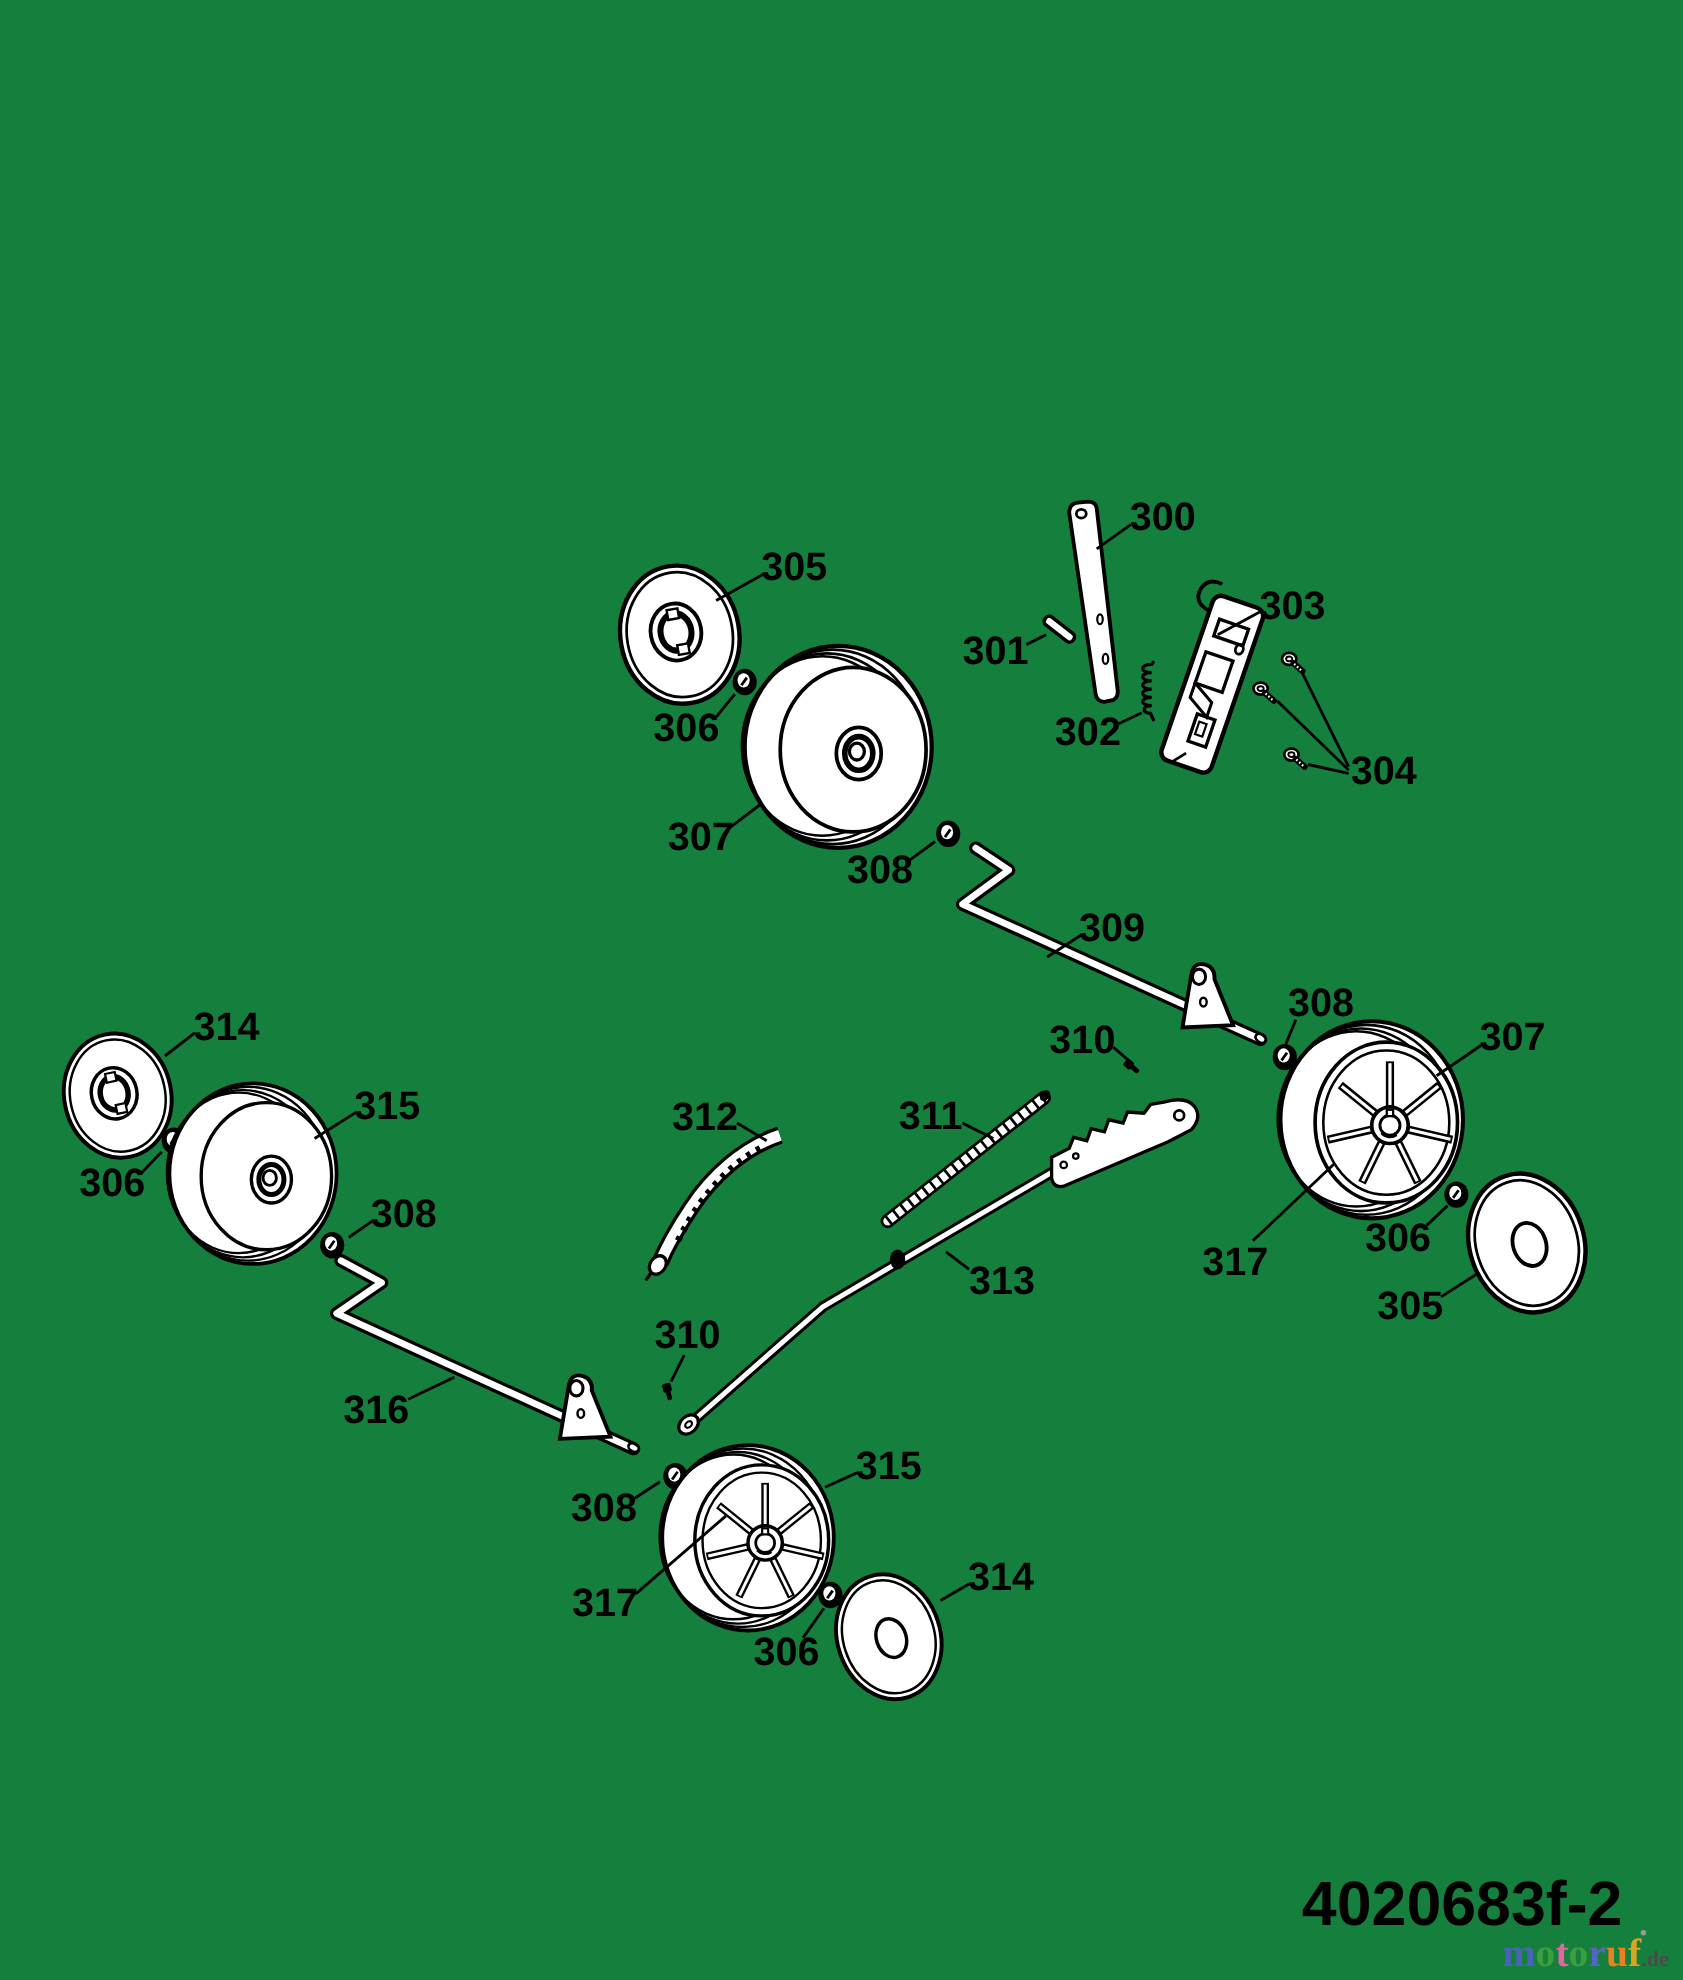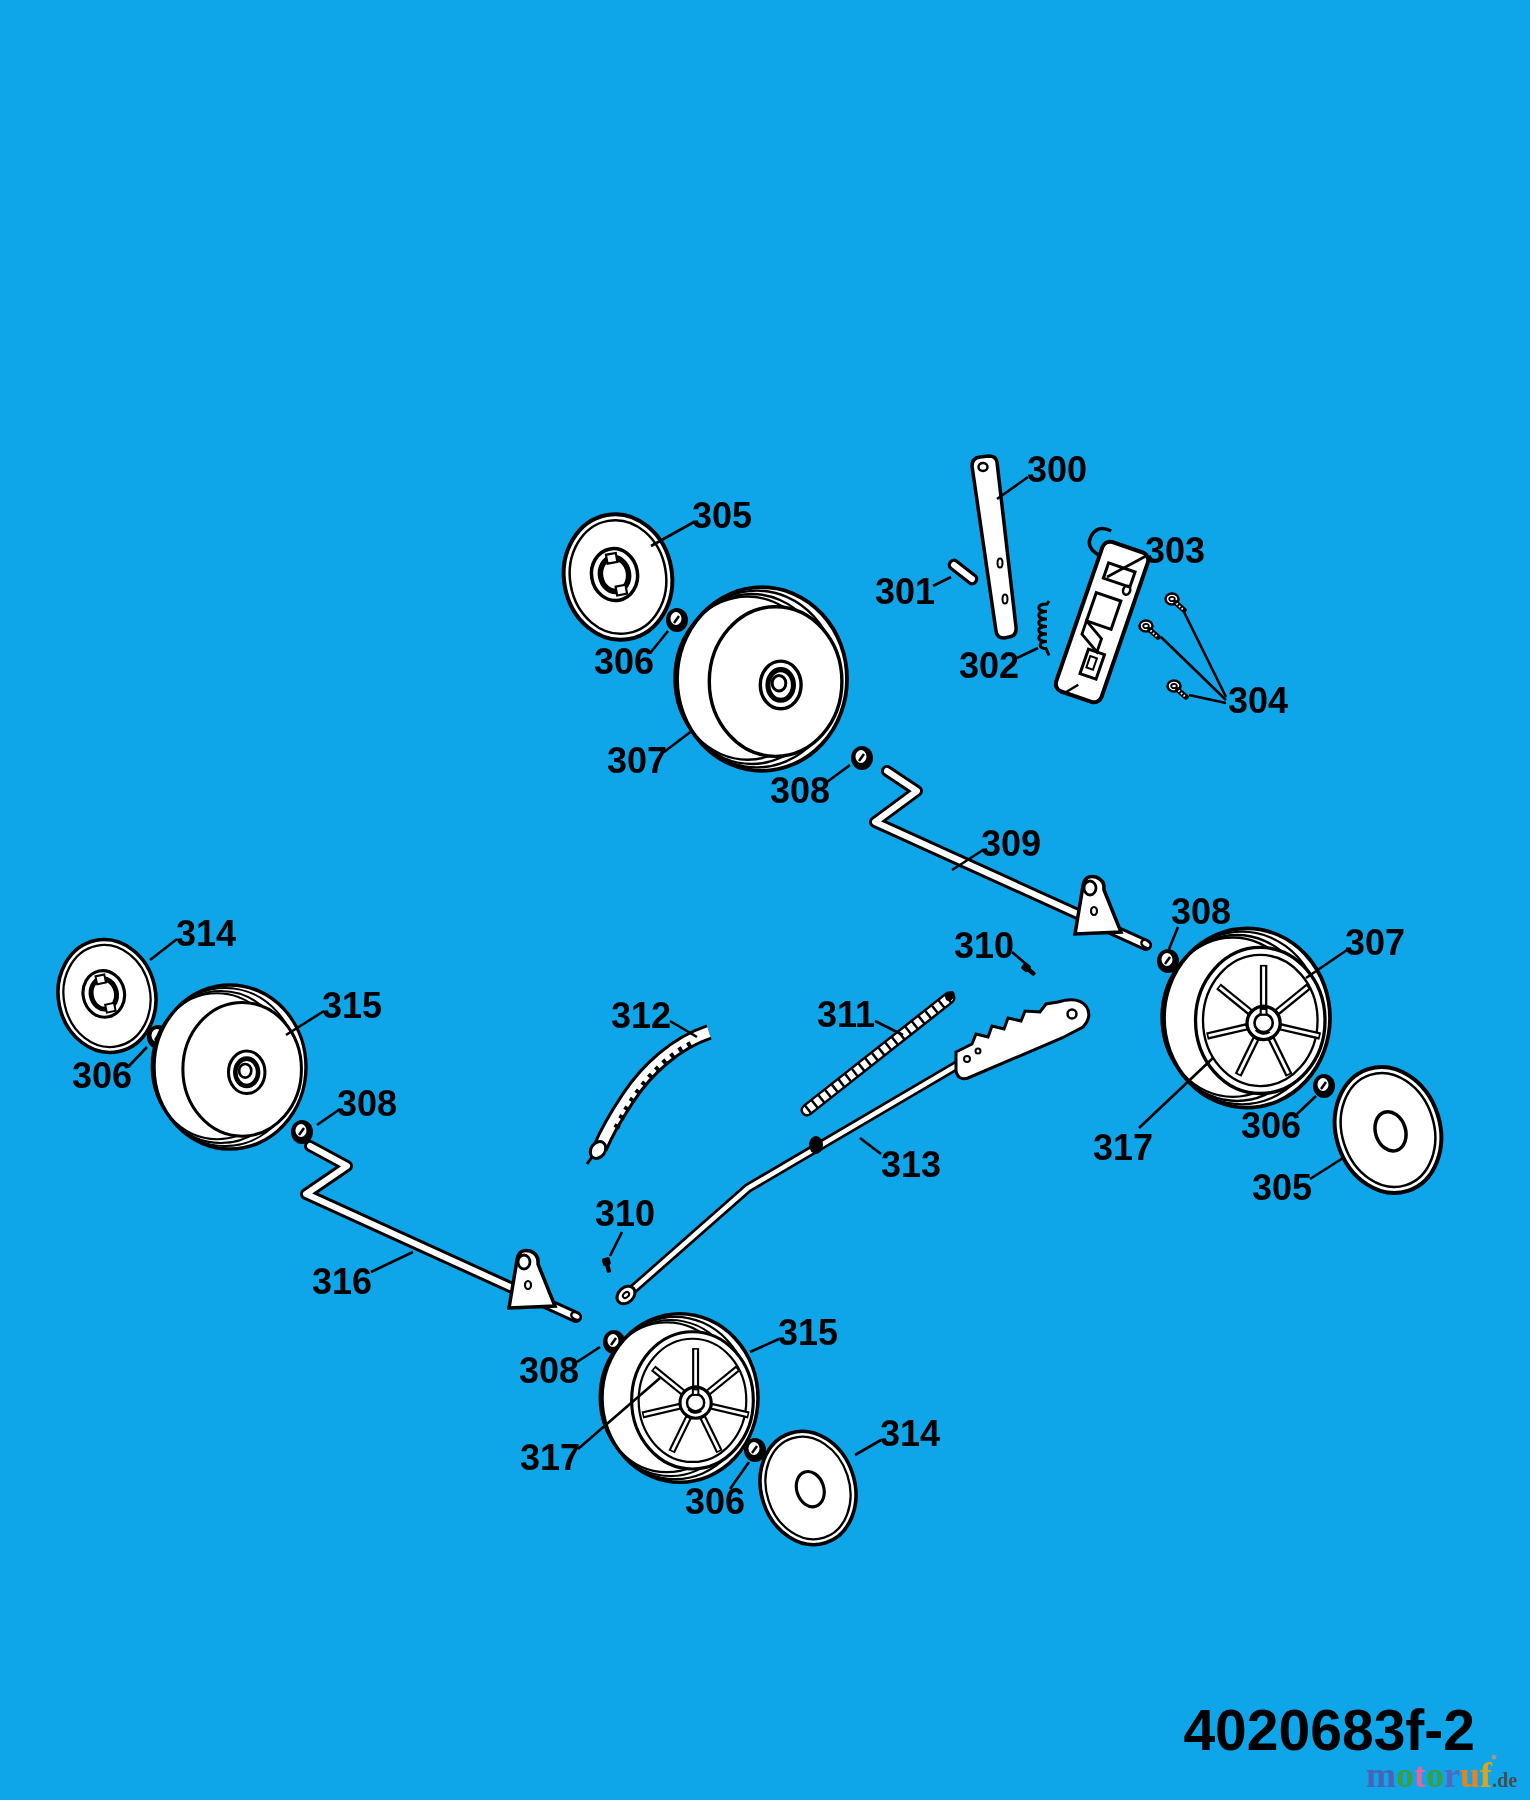--- a/index.html
+++ b/index.html
@@ -1,16 +1,16 @@
 <!DOCTYPE html>
 <html><head>
 <meta charset="utf-8">
 <style>
   html,body{margin:0;padding:0;background:#ffffff;}
-  .page{position:relative;width:1530px;height:1800px;background:#0ea5e9;overflow:hidden;
+  .page{position:relative;width:1530px;height:1800px;background:#15803d;overflow:hidden;
         font-family:"Liberation Sans", sans-serif;}
   svg{display:block;}
   .callout{font:700 36px "Liberation Sans", sans-serif;fill:#000;text-anchor:middle;
            dominant-baseline:central;}
   .leader{stroke:#000;stroke-width:2.6;}
   .tube-out{stroke:#000;stroke-width:12;fill:none;stroke-linecap:round;stroke-linejoin:round;}
   .tube-in{stroke:#fff;stroke-width:6;fill:none;stroke-linecap:round;stroke-linejoin:round;}
   .lever-out{stroke:#000;stroke-width:10;fill:none;stroke-linecap:round;stroke-linejoin:round;}
   .lever-in{stroke:#fff;stroke-width:4.5;fill:none;stroke-linecap:round;stroke-linejoin:round;}
   .docnum{font:700 57px "Liberation Sans", sans-serif;fill:#000;}

